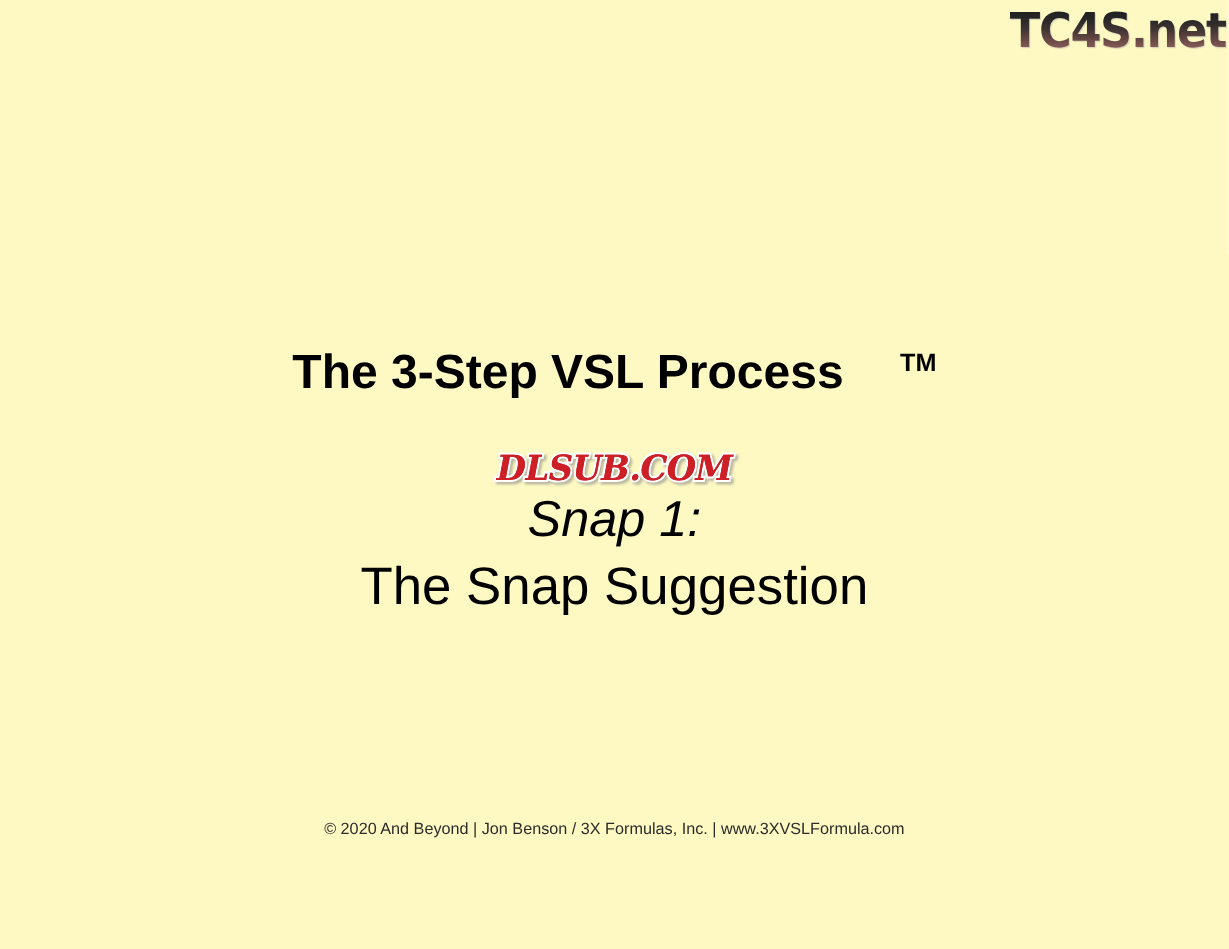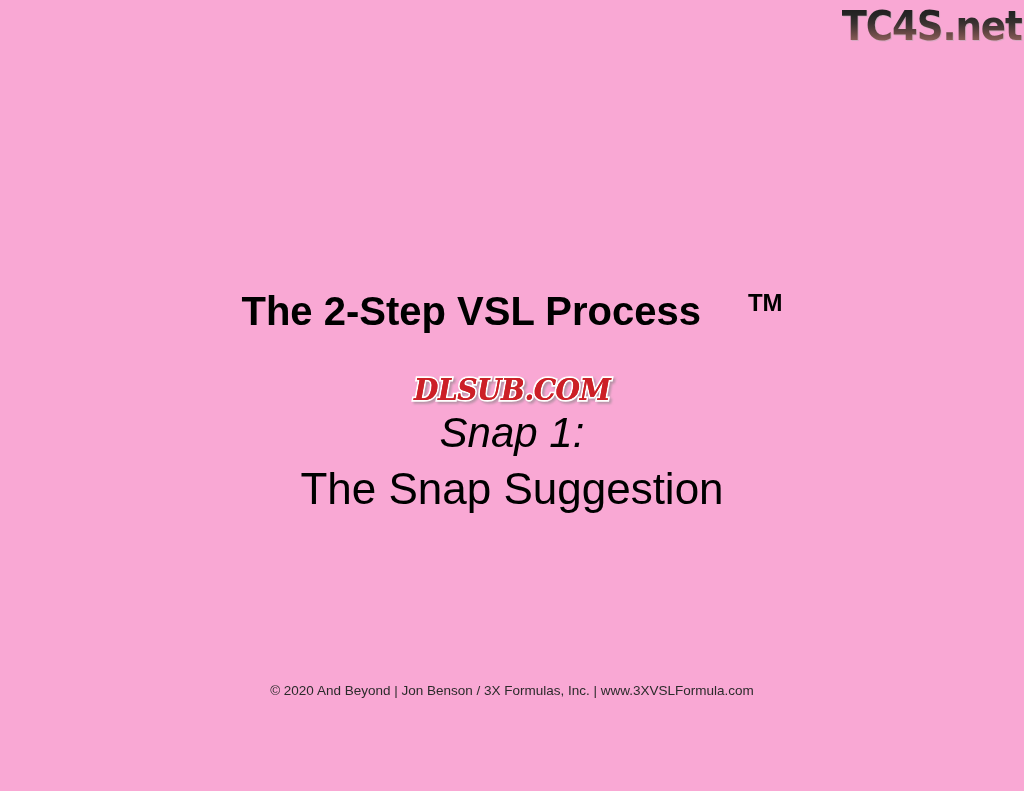--- a/index.html
+++ b/index.html
@@ -6,21 +6,21 @@
   html, body {
     margin: 0;
     padding: 0;
     background: #ffffff;
   }
 
   #slide {
     position: relative;
     width: 1024px;
     height: 791px;
-    background: #f9a8d4;
+    background: #fef9c3;
     overflow: hidden;
     font-family: "Liberation Sans", sans-serif;
   }
 
   
   .tc4s-logo {
     position: absolute;
     left: 836px;
     top: 2px;
     width: 186px;
@@ -62,21 +62,21 @@
     text-align: center;
     font-family: "Liberation Sans", sans-serif;
     font-weight: bold;
     font-size: 40px;
     line-height: 46px;
     color: #000000;
     white-space: nowrap;
   }
 
   .main-title .tm {
-    font-size: 24px;
+    font-size: 21px;
     font-weight: bold;
     vertical-align: 14px;
     letter-spacing: 0;
     margin-left: 47px;
   }
 
   
   .subtitle-block {
     position: absolute;
     left: 0;
@@ -188,21 +188,21 @@
 </head>
 <body>
 
 <div id="slide">
 
   <div class="tc4s-logo">
     <span class="logo-text">TC4S.net</span>
   </div>
 
   <div class="main-title">
-    <span>The 2-Step VSL Process</span><span class="tm">TM</span>
+    <span>The 3-Step VSL Process</span><span class="tm">TM</span>
   </div>
 
   <div class="subtitle-block">
     <div class="subtitle-line-1">Snap 1:</div>
     <div class="subtitle-line-2">The Snap Suggestion</div>
   </div>
 
   <div class="dlsub-watermark">
     <span class="wm-text">DLSUB.COM</span>
   </div>

